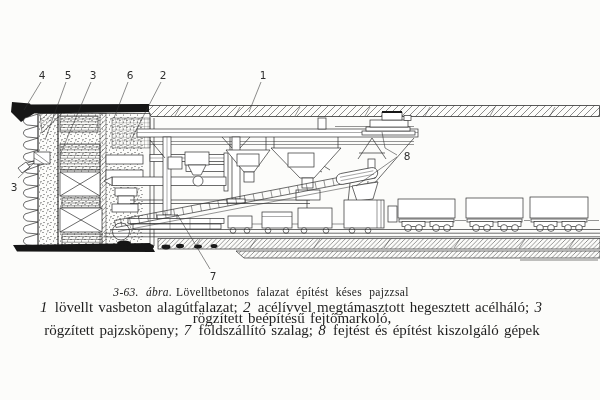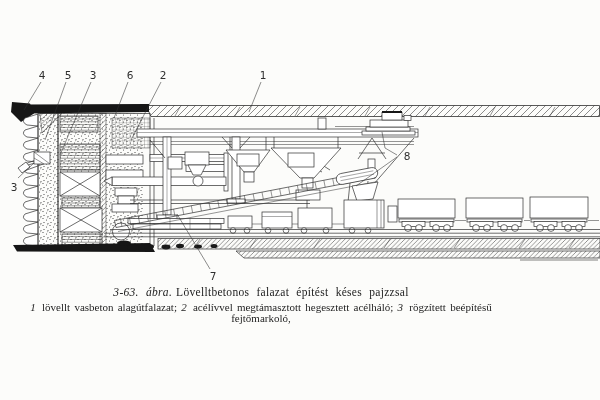--- a/index.html
+++ b/index.html
@@ -18,22 +18,22 @@
     font-size:10.5px; fill:var(--ink); stroke:none;
   }
   .caption {
     position:absolute; top:286px; left:0; width:522px;
     text-align:center; font-size:11.5px; letter-spacing:.3px;
     word-spacing:4px; white-space:nowrap;
   }
   .caption .cap-prefix { font-style:italic; margin-right:4px; }
   .legend {
     position:absolute; top:302px; left:0; width:522px;
-    text-align:center; font-size:11px; line-height:11.3px;
-    word-spacing:1.5px; color:#1f1f1f;
+    text-align:center; font-size:15px; line-height:11.3px;
+    word-spacing:1.5px; color:#1f1f1f;padding-left:31px;
   }
   .legend .lnum { font-style:italic; padding-right:2px; }
 </style>
 </head>
 <body>
 
 <div class="stage">
 
 <svg class="drawing" width="600" height="280" viewBox="0 0 600 280">
   <defs>
@@ -320,15 +320,16 @@
     </g>
   </g>
 </svg>
 
 <div class="caption">
   <span class="cap-prefix">3-63. ábra.</span><span>Lövelltbetonos falazat építést késes pajzzsal</span>
 </div>
 
 <div class="legend">
       <div class="legend-line"><i class="lnum">1</i> lövellt vasbeton alagútfalazat; <i class="lnum">2</i> acélívvel megtámasztott hegesztett acélháló; <i class="lnum">3</i> rögzített beépítésű fejtőmarkoló,</div>
+      <div class="legend-line">rögzített pajzsköpeny; <i class="lnum">7</i> földszállító szalag; <i class="lnum">8</i> fejtést és építést kiszolgáló gépek</div>
     </div>
 
 </div>
 
 </body></html>

